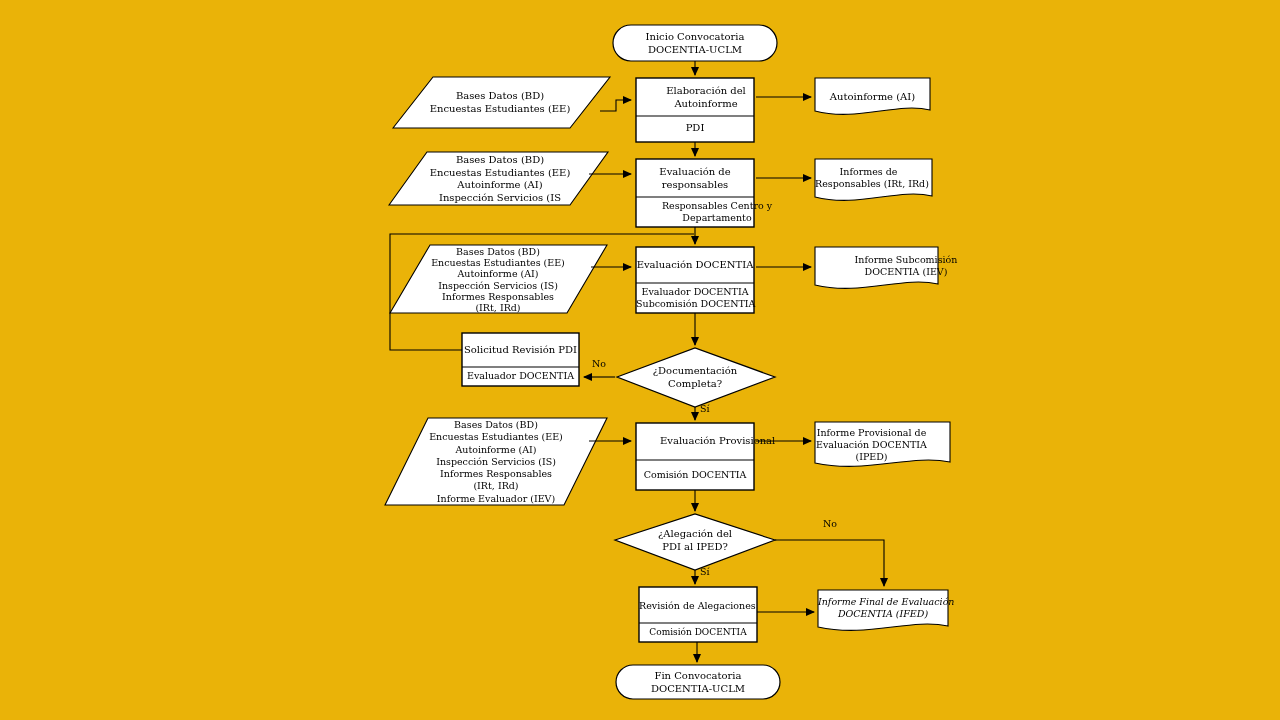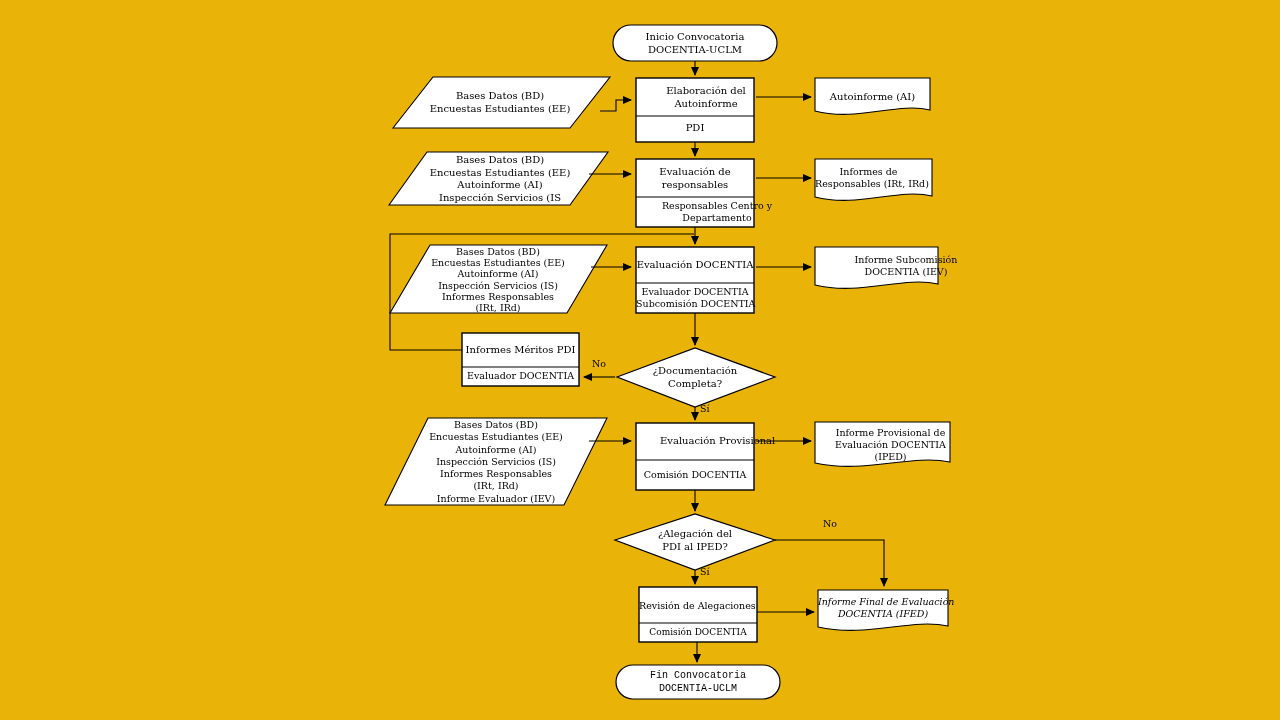--- a/index.html
+++ b/index.html
@@ -126,47 +126,47 @@
 Autoinforme (AI)
 Inspección Servicios (IS)
 Informes Responsables
 (IRt, IRd)</div>
   <div class="label fs10" style="left:636px; top:259px; width:118px;">Evaluación DOCENTIA</div>
   <div class="label fs95" style="left:636px; top:286px; width:118px;">Evaluador DOCENTIA
 Subcomisión DOCENTIA</div>
   <div class="label fs95" style="left:840px; top:254px; width:132px;">Informe Subcomisión
 DOCENTIA (IEV)</div>
 
-  <div class="label fs10" style="left:462px; top:344px; width:117px;">Informes Méritos PDI</div>
+  <div class="label fs10" style="left:462px; top:344px; width:117px;">Solicitud Revisión PDI</div>
   <div class="label fs95" style="left:462px; top:370px; width:117px;">Evaluador DOCENTIA</div>
 
   <div class="label fs10" style="left:625px; top:365px; width:140px;">¿Documentación
 Completa?</div>
   <div class="label fs95" style="left:589px; top:358px; width:20px;">No</div>
   <div class="label fs95" style="left:700px; top:403px; width:20px; text-align:left;">Sí</div>
 
   <div class="label pg4lh" style="left:400px; top:419px; width:192px;">Bases Datos (BD)
 Encuestas Estudiantes (EE)
 Autoinforme (AI)
 Inspección Servicios (IS)
 Informes Responsables
 (IRt, IRd)
 Informe Evaluador (IEV)</div>
   <div class="label fs10" style="left:660px; top:435px; width:94px;">Evaluación Provisional</div>
   <div class="label fs95" style="left:636px; top:469px; width:118px;">Comisión DOCENTIA</div>
-  <div class="label fs95" style="left:790px; top:427px; width:145px;padding-left:28px;">Informe Provisional de
+  <div class="label fs95" style="left:771px; top:427px; width:145px;padding-left:28px;">Informe Provisional de
 Evaluación DOCENTIA
 (IPED)</div>
 
   <div class="label fs10" style="left:625px; top:528px; width:140px;">¿Alegación del
 PDI al IPED?</div>
   <div class="label fs95" style="left:818px; top:518px; width:24px;">No</div>
   <div class="label fs95" style="left:700px; top:566px; width:20px; text-align:left;">Sí</div>
 
   <div class="label fs95" style="left:639px; top:600px; width:114px;">Revisión de Alegaciones</div>
   <div class="label fs9" style="left:639px; top:627px; width:118px;">Comisión DOCENTIA</div>
   <div class="label fs95" style="left:818px; top:596px; width:130px;font-style:italic;">Informe Final de Evaluación
 DOCENTIA (IFED)</div>
 
-  <div class="label fs10" style="left:616px; top:670px; width:164px;font-family:Liberation Mono, monospace;">Fin Convocatoria
+  <div class="label fs10" style="left:616px; top:670px; width:164px;">Fin Convocatoria
 DOCENTIA-UCLM</div>
 
 </div>
 
 </body></html>

